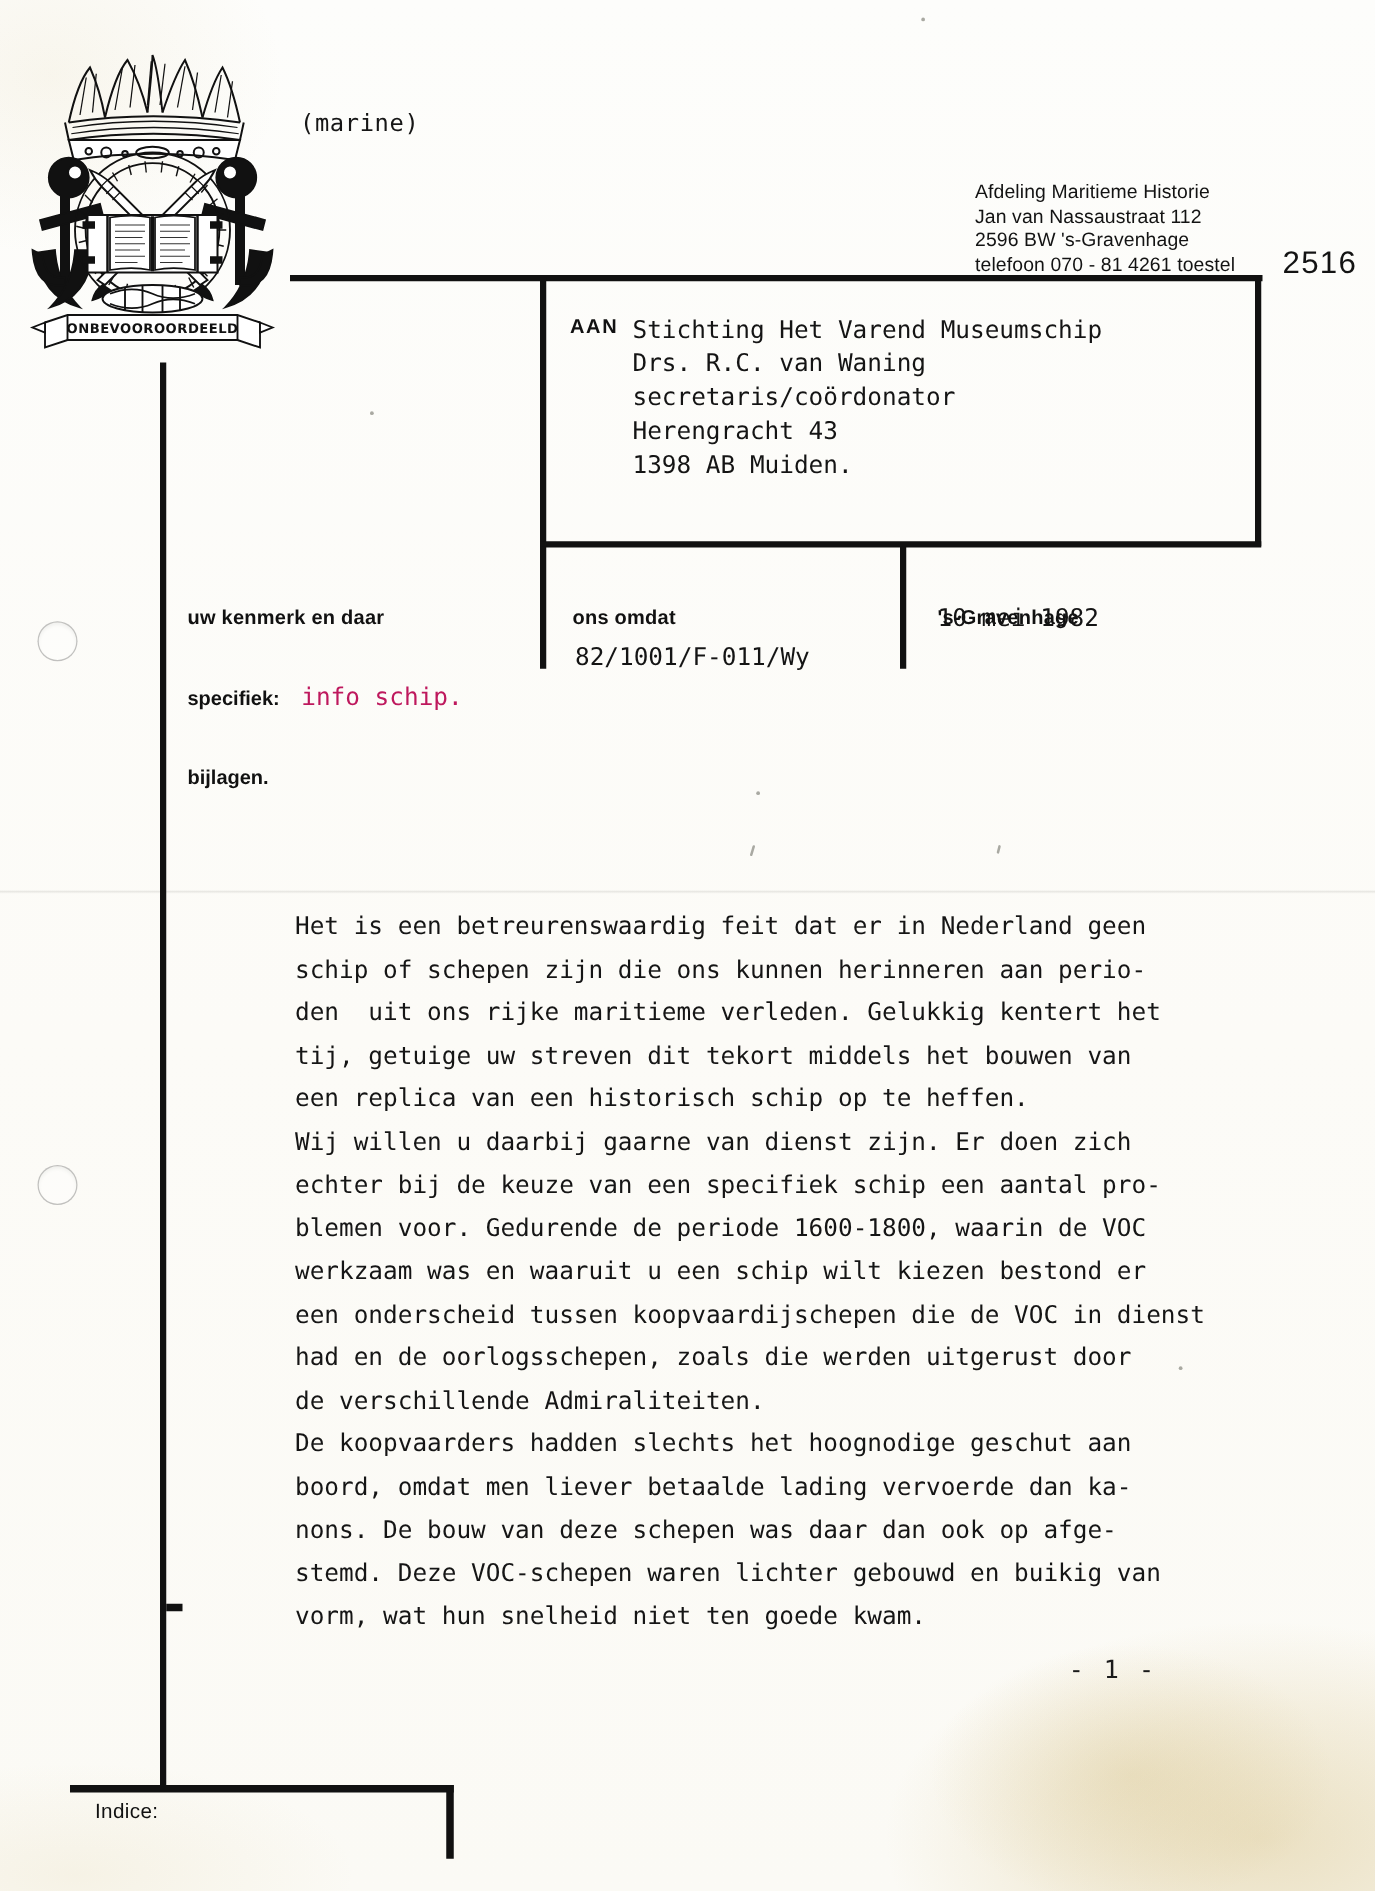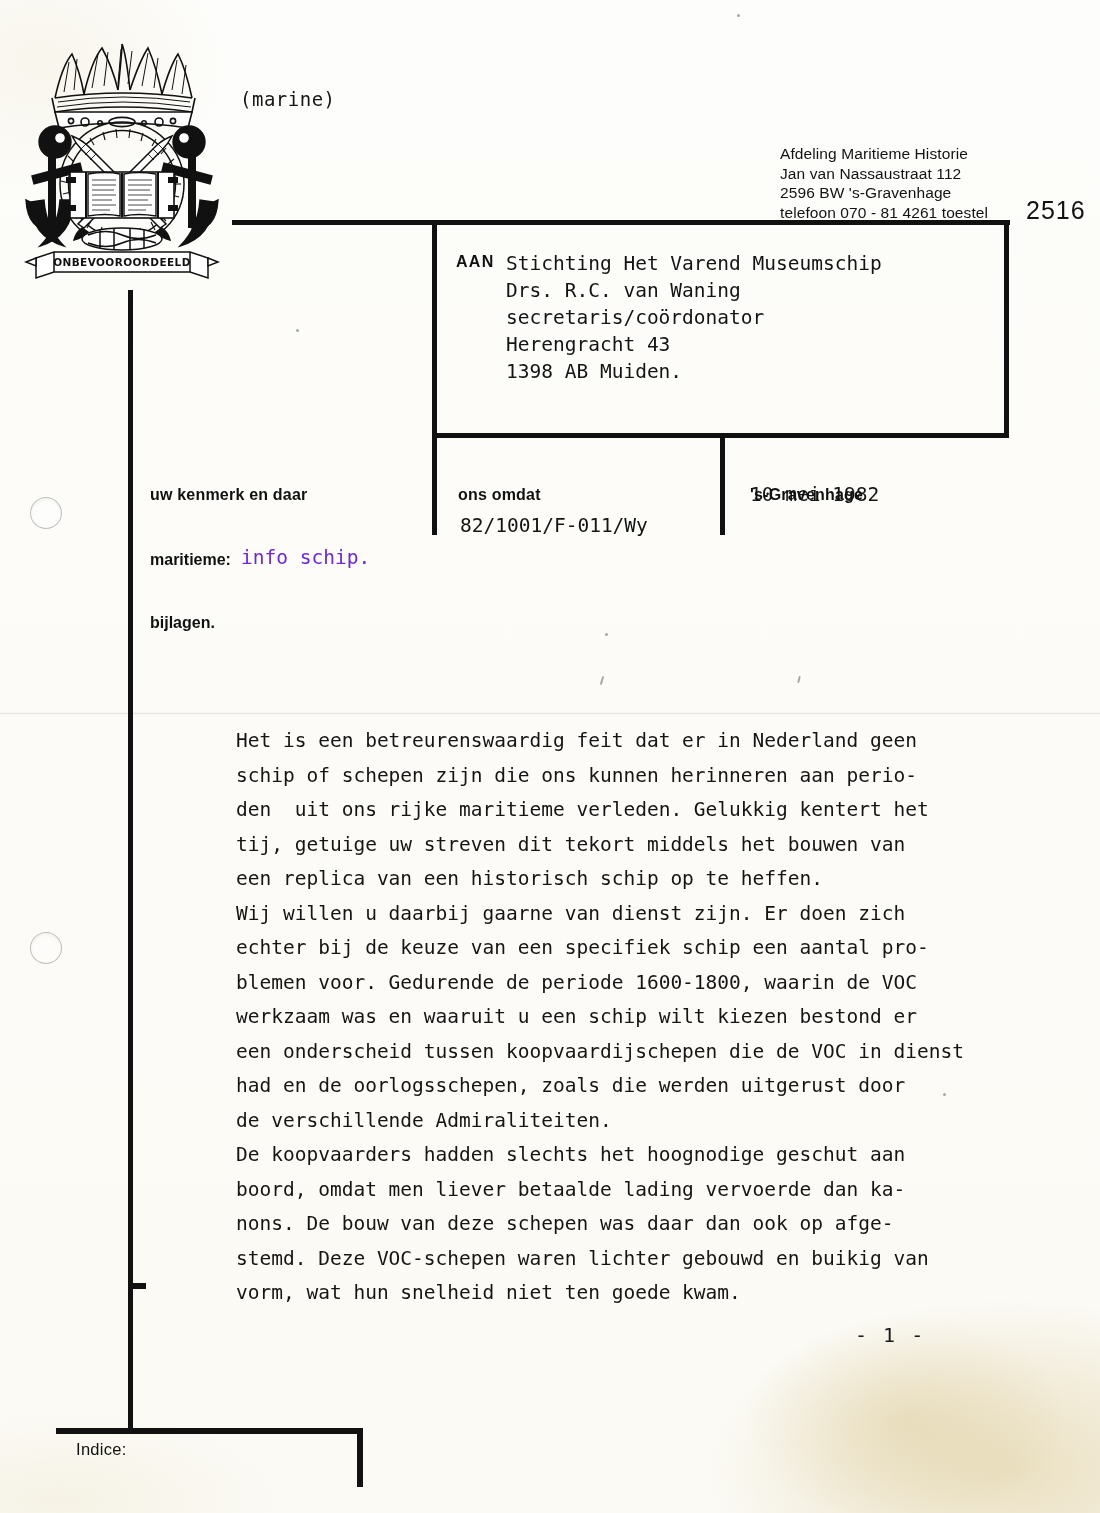--- a/index.html
+++ b/index.html
@@ -155,21 +155,21 @@
     top: 551px;
     font-size: 16px;
     font-weight: 600;
   }
   .subject-value {
     position: absolute;
     left: 241px;
     top: 546px;
     font-family: "DejaVu Sans Mono", monospace;
     font-size: 19.5px;
-    color: #6d28d9;
+    color: #be185d;
   }
   .attach-label {
     position: absolute;
     left: 150px;
     top: 614px;
     font-size: 16px;
     font-weight: 600;
   }
 
   
@@ -415,21 +415,21 @@
 
   <div class="ref-label" style="left:150px; top:486px;">uw kenmerk en daar</div>
   <div class="ref-value" style="left:150px; top:514px;"></div>
 
   <div class="ref-label" style="left:458px; top:486px;">ons omdat</div>
   <div class="ref-value" style="left:460px; top:483px;margin-top:31px;">82/1001/F-011/Wy</div>
 
   <div class="ref-label" style="left:750px; top:486px;">'s-Gravenhage</div>
   <div class="ref-value" style="left:750px; top:483px;">10 mei 1982</div>
 
-  <div class="subject-label">maritieme:</div>
+  <div class="subject-label">specifiek:</div>
   <div class="subject-value">info schip.</div>
 
   <div class="attach-label">bijlagen.</div>
 
   <div class="body-text">Het is een betreurenswaardig feit dat er in Nederland geen
 schip of schepen zijn die ons kunnen herinneren aan perio-
 den  uit ons rijke maritieme verleden. Gelukkig kentert het
 tij, getuige uw streven dit tekort middels het bouwen van
 een replica van een historisch schip op te heffen.
 Wij willen u daarbij gaarne van dienst zijn. Er doen zich

